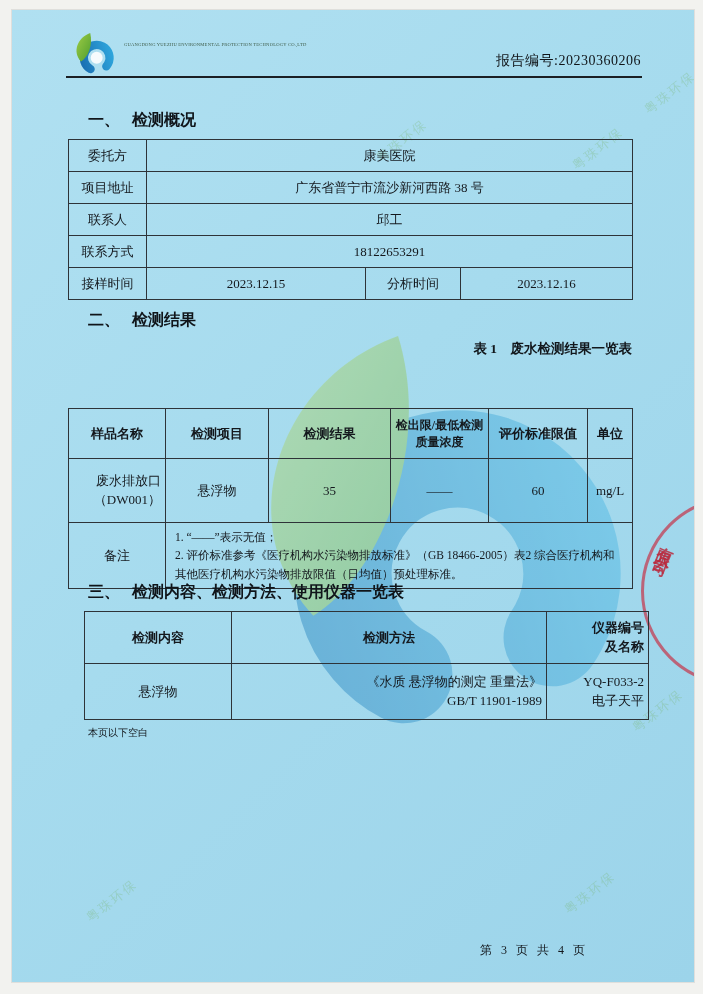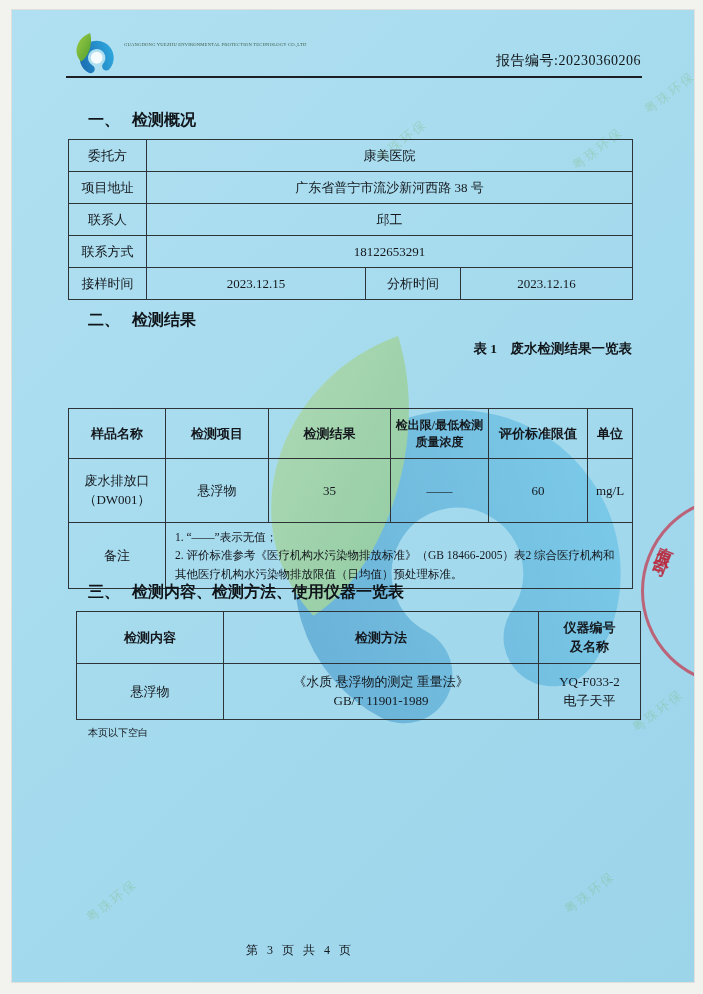--- a/index.html
+++ b/index.html
@@ -20,26 +20,26 @@
   
   .sec{font-size:16px;font-weight:700;color:#10151a;}
   .sec .t{margin-left:12px;}
   .caption{font-size:13.5px;font-weight:600;text-align:center;width:564px;color:#12171c;}
 
   
   table{border-collapse:collapse;table-layout:fixed;width:564px;background:transparent;}
   td,th{border:1px solid #2e3338;font-weight:400;font-size:13px;text-align:center;
         vertical-align:middle;padding:2px 4px;color:#14181d;}
   th{font-weight:700;font-size:13px;}
-  .pre{white-space:pre-line;line-height:1.45;}
+  .pre{white-space:pre-line;line-height:1.45;text-align:right;}
   .small-th{font-size:12px;line-height:1.35;}
   .remark-cell{text-align:left;font-size:11.5px;line-height:1.6;padding:5px 9px;}
   .t1 td{height:27px;}
   .blank-note{font-size:10px;color:#14181d;}
-  .footer{font-size:12px;text-align:center;width:576px;letter-spacing:3px;color:#14181d;}
+  .footer{font-size:12px;text-align:right;width:576px;letter-spacing:3px;color:#14181d;}
 
   
   .wm-logo{opacity:.42;pointer-events:none;}
   .wm-text{font-size:13px;color:rgba(110,175,85,.25);letter-spacing:2px;
            transform:rotate(-38deg);white-space:nowrap;pointer-events:none;}
   .stamp{width:184px;height:184px;border-radius:50%;
          border:3px solid rgba(197,56,76,.72);pointer-events:none;}
   .stamp-text{position:absolute;left:14px;top:36px;writing-mode:vertical-rl;
               transform:rotate(22deg);font-size:16px;font-weight:700;
               color:rgba(186,42,62,.85);letter-spacing:5px;}
@@ -174,21 +174,21 @@
           <div>1. “——”表示无值；</div>
           <div>2. 评价标准参考《医疗机构水污染物排放标准》（GB 18466-2005）表2 综合医疗机构和其他医疗机构水污染物排放限值（日均值）预处理标准。</div>
         </td>
       </tr>
     </tbody>
   </table>
 
   <div class="abs sec" style="left:76px;top:572px;">
     <span>三、</span><span class="t">检测内容、检测方法、使用仪器一览表</span>
   </div>
-  <table class="abs" style="left:64px;top:601px;padding-left:8px;">
+  <table class="abs" style="left:72px;top:601px;padding-left:8px;">
     <colgroup>
           <col style="width:147px">
           <col style="width:315px">
           <col style="width:102px">
         </colgroup>
     <thead>
       <tr style="height:52px;">
         <th>检测内容</th>
         <th>检测方法</th>
         <th class="pre">仪器编号

